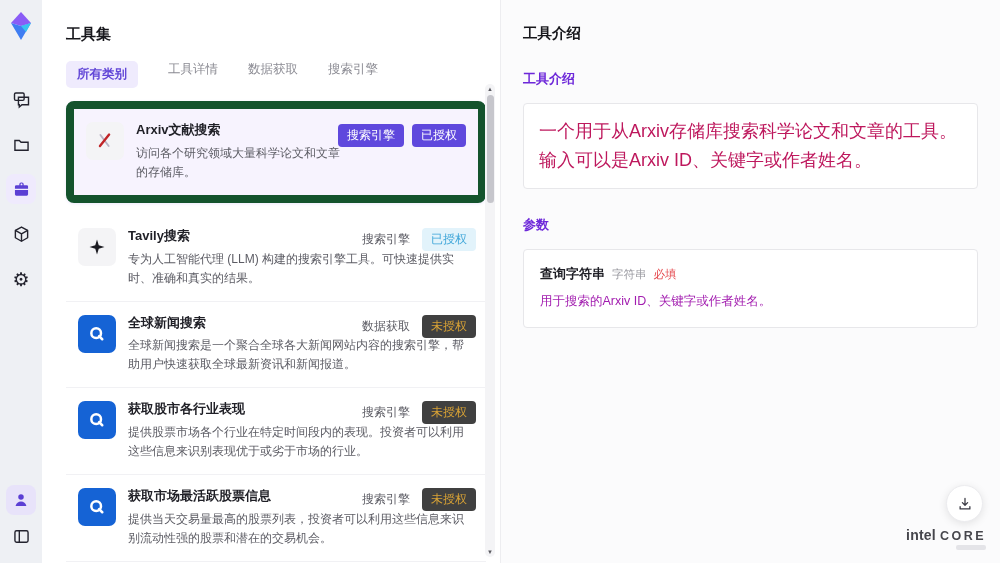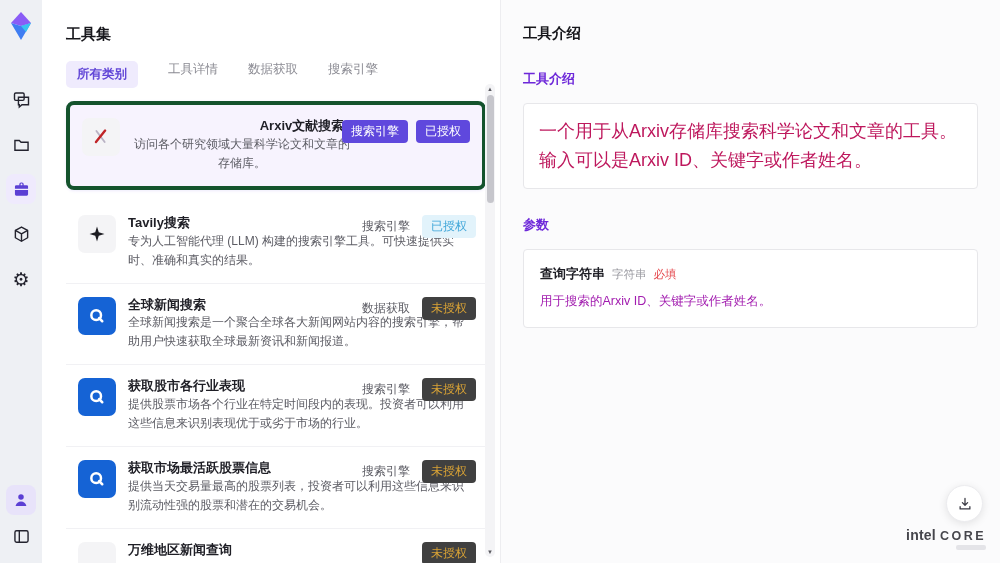--- a/index.html
+++ b/index.html
@@ -18,28 +18,28 @@
 
   
   .list-panel { position:relative; width:458px; flex:none; padding:18px 0 4px 24px; background:#fff; }
   .page-title { font-size:15px; font-weight:700; color:#17171c; margin-top:7px; }
   .tabs { display:flex; align-items:flex-start; gap:30px; margin-top:17px; }
   .tab { font-size:12.5px; color:#8b8b93; cursor:pointer; white-space:nowrap; }
   .tab.active { background:#efebfd; color:#6247d7; font-weight:700; padding:5px 11px; border-radius:5px; }
 
   .tool-list { margin-top:13px; width:420px; }
   .tool-card { position:relative; display:flex; align-items:flex-start; padding:13px 10px 13px 12px; background:#fff; cursor:pointer; }
-  .tool-card.selected { border:4px solid #14532d; background:#f7f3fe; border-radius:8px; margin-bottom:12px; box-shadow:0 1px 3px rgba(120,90,240,.12);text-align:center; }
+  .tool-card.selected { border:8px solid #14532d; background:#f7f3fe; border-radius:8px; margin-bottom:12px; box-shadow:0 1px 3px rgba(120,90,240,.12); }
   .tool-card:not(.selected) { border-bottom:1px solid #f1f1f4; }
   .tool-icon { width:38px; height:38px; border-radius:7px; flex:none; display:flex; align-items:center; justify-content:center; margin-right:12px; }
   .tile-gray { background:#f4f4f6; }
   .tile-blue { background:#1563d5; }
   .tool-body { flex:1; min-width:0; }
   .tool-name { font-size:13px; font-weight:700; color:#1f1f26; line-height:1.3; }
-  .tool-desc { font-size:12px; color:#5c5c64; line-height:1.58; padding-right:4px; }
+  .tool-desc { font-size:12px; color:#5c5c64; line-height:1.58; margin-top:5px; padding-right:4px; }
   .tool-card.selected .tool-desc { padding-right:120px; }
   .tool-badges { position:absolute; top:13px; right:10px; display:flex; align-items:center; gap:8px; }
   .tool-card.selected .tool-badges { top:15px; right:12px; }
   .badge { font-size:12px; padding:3px 9px; border-radius:4px; white-space:nowrap; }
   .badge-purple { background:#5f48dd; color:#fff; }
   .badge-blue { background:#e2f3fb; color:#41a7d9; }
   .badge-amber { background:#404040; color:#d8a235; }
   .cat-text { font-size:12px; color:#5c5c64; margin-right:4px; white-space:nowrap; }
 
   

